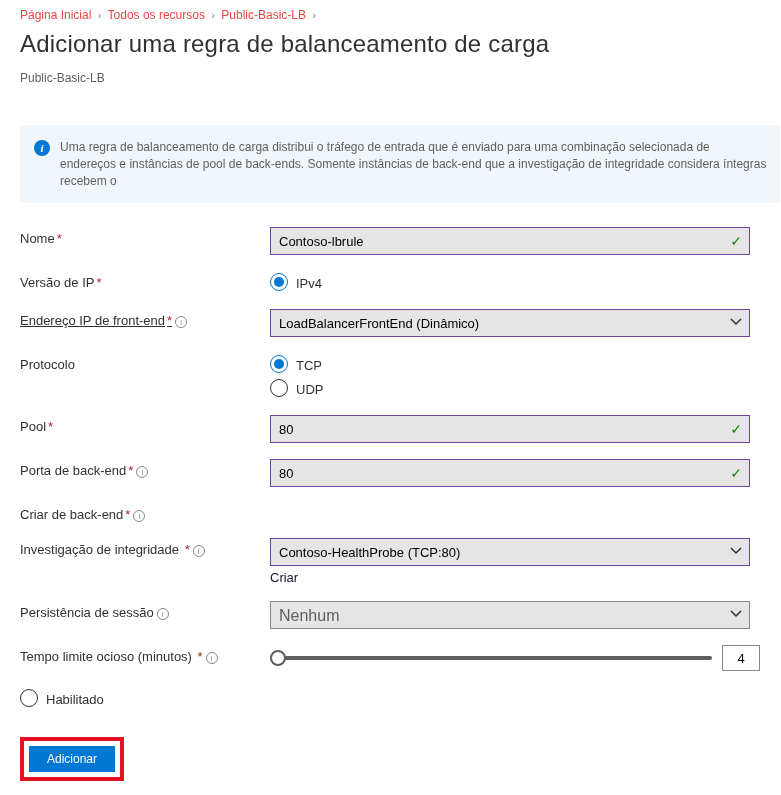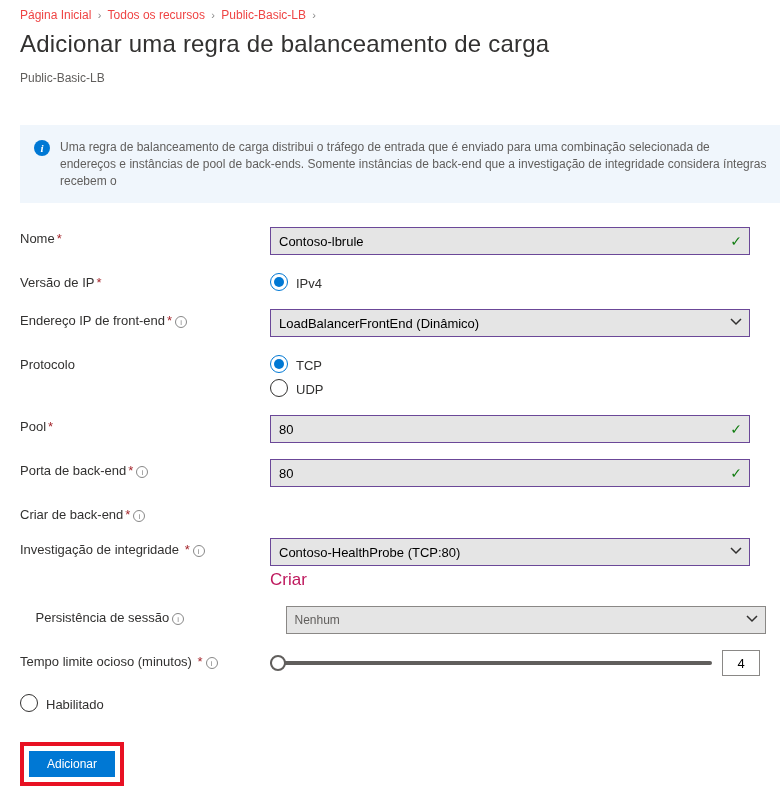--- a/index.html
+++ b/index.html
@@ -23,21 +23,21 @@
     .valid-check { position: absolute; right: 8px; top: 6px; color: #107c10; font-size: 14px; }
     .chevron-down { position: absolute; right: 8px; top: 7px; pointer-events:none; }
     .chevron-down svg { width:12px; height:12px; }
     .select-input { appearance:none; cursor:pointer; border-color:#6b4898; }
     .select-input.gray { border-color:#8a8886; }
     .radio-group { display: flex; flex-direction: column; gap: 6px; padding-top:2px;}
     .radio-item { display: flex; align-items: flex-end; gap: 8px; font-size: 13px; cursor: pointer; }
     .radio-outer { width: 18px; height: 18px; border: 1px solid #323130; border-radius: 50%; display: inline-flex; align-items: center; justify-content: center; }
     .radio-outer.checked { border-color: #0078d4; }
     .radio-inner { width: 10px; height: 10px; background: #0078d4; border-radius: 50%; }
-    .link { color: #be185d; font-size: 17px; margin-top: 4px; display: inline-block; cursor:pointer;}
+    .link { color: #0f172a; font-size: 13px; margin-top: 4px; display: inline-block; cursor:pointer;}
     .slider-wrap { display:flex; align-items:center; gap:10px; width:490px;}
     .slider-track { position:relative; flex:1; height:4px; background:#605e5c; border-radius:2px;}
     .slider-thumb { position:absolute; left:0; top:-6px; width:16px; height:16px; border:2px solid #605e5c; background:#fff; border-radius:50%; }
     .slider-val { width:38px; height:26px; border:1px solid #8a8886; text-align:center; font-size:13px;}
     .footer { margin-top: 30px; }
     .add-btn-highlight { border: 4px solid #e81123; padding: 5px; display:inline-block; }
     .add-btn { background: #0078d4; color: #fff; border: none; padding: 6px 18px; font-size: 12px; cursor:pointer; }
   </style>
 </head>
 <body>
@@ -72,21 +72,21 @@
   <div class="form-control radio-group">
     <label class="radio-item">
         <span class="radio-outer checked">
           <span class="radio-inner"></span>
         </span>
         <span>IPv4</span>
       </label>
   </div>
 </div>
 
-<div class="form-row" style="margin-top:18px;">
+<div class="form-row" style="margin-top:18px;text-decoration:underline;">
   <div class="form-label"><span>Endereço IP de front-end</span><span class="req">*</span><span class="help-icon">i</span></div>
   <div class="input-wrap form-control">
     <select class="select-input"><option>LoadBalancerFrontEnd (Dinâmico)</option></select>
     <span class="chevron-down"><svg viewBox="0 0 12 12">
           <path d="M1 3 L6 8 L11 3" stroke="#323130" stroke-width="1.5" fill="none"></path>
         </svg></span>
   </div>
 </div>
 
 <div class="form-row">
@@ -131,24 +131,24 @@
     <div class="input-wrap">
       <select class="select-input"><option>Contoso-HealthProbe (TCP:80)</option></select>
       <span class="chevron-down"><svg viewBox="0 0 12 12">
             <path d="M1 3 L6 8 L11 3" stroke="#323130" stroke-width="1.5" fill="none"></path>
           </svg></span>
     </div>
     <a class="link">Criar</a>
   </div>
 </div>
 
-<div class="form-row" style="margin-top:12px;justify-content:center;">
+<div class="form-row" style="margin-top:12px;">
   <div class="form-label"><span>Persistência de sessão</span><span class="help-icon">i</span></div>
   <div class="input-wrap form-control">
-    <select class="select-input gray" style="font-size:12px;color:#605e5c;"><option>Nenhum</option></select>
+    <select class="select-input gray" style="font-size:16px;color:#605e5c;"><option>Nenhum</option></select>
     <span class="chevron-down"><svg viewBox="0 0 12 12">
           <path d="M1 3 L6 8 L11 3" stroke="#323130" stroke-width="1.5" fill="none"></path>
         </svg></span>
   </div>
 </div>
 
 <div class="form-row">
   <div class="form-label"><span>Tempo limite ocioso (minutos)</span><span class="req"> *</span><span class="help-icon">i</span></div>
   <div class="slider-wrap">
     <div class="slider-track">

